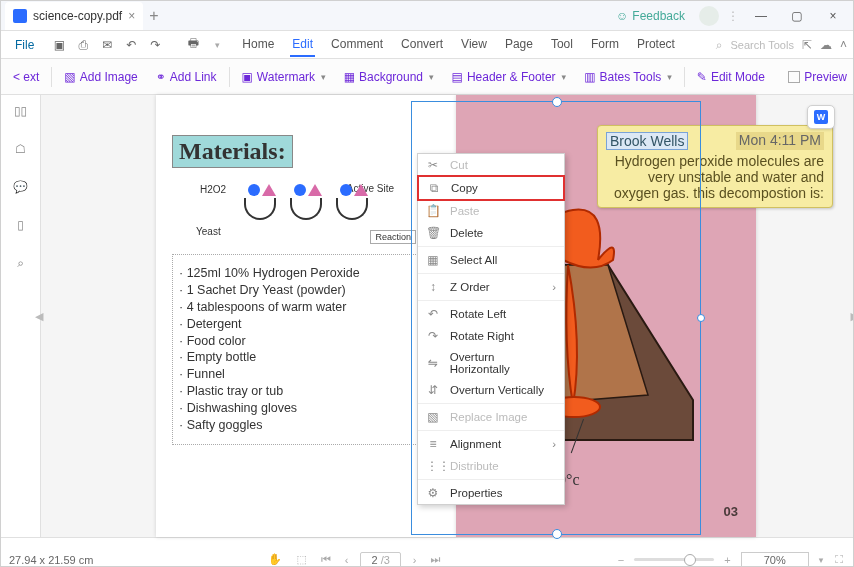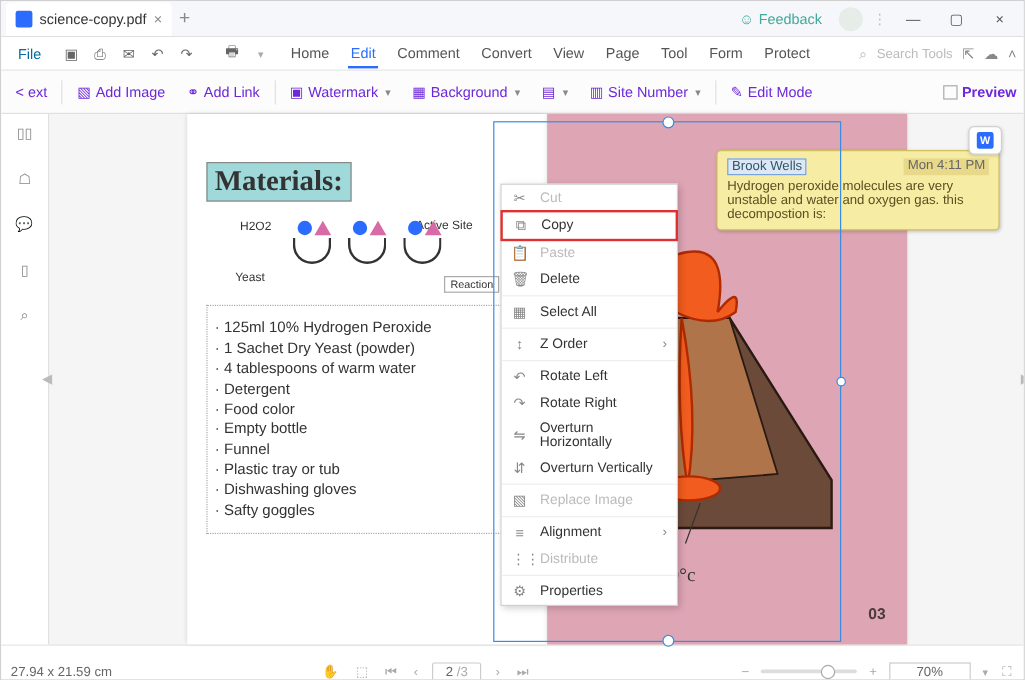--- a/index.html
+++ b/index.html
@@ -19,41 +19,41 @@
 .qat span { width: 18px; height: 18px; display: flex; align-items: center; justify-content: center; }
 .tabs { display: flex; gap: 14px; margin-left: 6px; }
 .tabs span { padding: 4px 2px; color: #555; cursor: pointer; }
 .tabs span.active { color: #2b6cff; border-bottom: 2px solid #2b6cff; }
 .menubar-right { margin-left: auto; display: flex; align-items: center; gap: 8px; color: #bbb; }
 .search-tools { font-size: 11px; }
 .toolbar { height: 36px; display: flex; align-items: center; background: #fcfcfc; border-bottom: 1px solid #e0e0e0; padding: 0 6px; gap: 6px; color: #6d28d9; }
 .tool-item { display: flex; align-items: center; gap: 4px; padding: 3px 6px; border-radius: 3px; cursor: pointer; }
 .tool-sep { width: 1px; height: 20px; background: #e0e0e0; }
 .drop::after { content: "▾"; font-size: 9px; color: #888; margin-left: 2px; }
-.preview { margin-left: auto; display: flex; align-items: center; gap: 4px; font-weight: bold; }
+.preview { margin-left: auto; display: flex; align-items: center; gap: 4px; }
 .preview-box { width: 12px; height: 12px; border: 1px solid #aaa; display: inline-block; }
 .workspace { display: flex; height: 442px; background: #f5f5f5; }
 .sidebar { width: 40px; background: #fff; border-right: 1px solid #e0e0e0; display: flex; flex-direction: column; align-items: center; padding-top: 6px; gap: 18px; color: #888; }
 .sidebar span { width: 20px; height: 20px; display: flex; align-items: center; justify-content: center; }
 .canvas { flex: 1; position: relative; }
 .scroll-left, .scroll-right { position: absolute; top: 50%; transform: translateY(-50%); color: #bbb; font-size: 11px; }
 .scroll-left { left: -6px; } .scroll-right { right: -6px; }
 .pages { display: flex; gap: 0; position: absolute; left: 115px; top: 0; }
 .page { background: #fff; width: 300px; height: 442px; box-shadow: 0 0 4px rgba(0,0,0,0.15); padding: 40px 16px 16px 16px; position: relative; }
 .page2 { background: #dea5b5; padding: 10px 12px; }
 .materials-title { font-family: Georgia, serif; font-weight: 700; font-size: 24px; background: #9fd9da; display: inline-block; padding: 2px 6px; border: 1px solid #888; }
 .diagram { margin: 16px auto 10px; text-align: center; font-family: "Comic Sans MS", cursive; font-size: 10px; }
 .diagram .row { display: flex; justify-content: center; gap: 14px; margin-top: 4px; }
 .cup { width: 32px; height: 22px; border: 2px solid #333; border-top: 0; border-radius: 0 0 16px 16px; position: relative; }
 .dot-b { width: 12px; height: 12px; background: #2b6cff; border-radius: 50%; position: absolute; top: -14px; left: 2px; }
 .tri { width: 0; height: 0; border-left: 7px solid transparent; border-right: 7px solid transparent; border-bottom: 12px solid #d86aa8; position: absolute; top: -14px; left: 16px; }
 .reaction { border: 1px solid #aaa; display: inline-block; padding: 1px 4px; font-size: 9px; margin-top: 4px; }
 .list-box { border: 1px dotted #aaa; padding: 10px 6px; margin-top: 10px; font-size: 12.5px; line-height: 1.35; font-family: Arial, sans-serif; }
 .list-box div::before { content: "· "; }
-.note { position: absolute; background: #f7eca3; border: 1px solid #d0c060; border-radius: 4px; padding: 6px 8px; width: 236px; font-size: 11px; top: 30px; right: 20px; box-shadow: 1px 1px 3px rgba(0,0,0,0.2); }
+.note { position: absolute; background: #f7eca3; border: 1px solid #d0c060; border-radius: 4px; padding: 6px 8px; width: 236px; font-size: 14px; top: 30px; right: 20px; box-shadow: 1px 1px 3px rgba(0,0,0,0.2); text-align: right; }
 .note-hdr { display: flex; justify-content: space-between; margin-bottom: 3px; }
 .note-user { border: 1px solid #7aa3d6; background: #dce8f5; padding: 0 3px; color: #356; }
 .note-time { background: #e8d88a; padding: 0 3px; color: #666; }
 .sel-box { position: absolute; border: 1px solid #3a8dde; left: 370px; top: 6px; width: 290px; height: 434px; pointer-events: none; }
 .sel-box::before, .sel-box::after { content: ""; position: absolute; width: 8px; height: 8px; background: #fff; border: 1px solid #3a8dde; border-radius: 50%; }
 .sel-box::before { top: -5px; left: 50%; margin-left: -4px; }
 .sel-box::after { bottom: -5px; left: 50%; margin-left: -4px; }
 .handle-r { position: absolute; right: -5px; top: 50%; margin-top: -4px; width: 8px; height: 8px; background: #fff; border: 1px solid #3a8dde; border-radius: 50%; }
 .volcano-area { position: relative; margin-top: 100px; height: 270px; }
 .ctx-menu { position: absolute; left: 376px; top: 58px; width: 148px; background: #fff; border: 1px solid #d0d0d0; box-shadow: 2px 2px 6px rgba(0,0,0,0.2); z-index: 20; font-size: 11.5px; }
@@ -150,24 +150,25 @@
   <div class="tool-item drop">
       <span>▣</span>
       <span>Watermark</span>
     </div>
   <div class="tool-item drop">
       <span>▦</span>
       <span>Background</span>
     </div>
   <div class="tool-item drop">
       <span>▤</span>
+      <span>Header &amp; Footer</span>
     </div>
   <div class="tool-item drop">
       <span>▥</span>
-      <span>Site Number</span>
+      <span>Bates Tools</span>
     </div>
   <div class="tool-sep"></div>
   <div class="tool-item">
       <span>✎</span>
       <span>Edit Mode</span>
     </div>
   <div class="preview">
       <span class="preview-box"></span>
       <span>Preview</span>
     </div>

